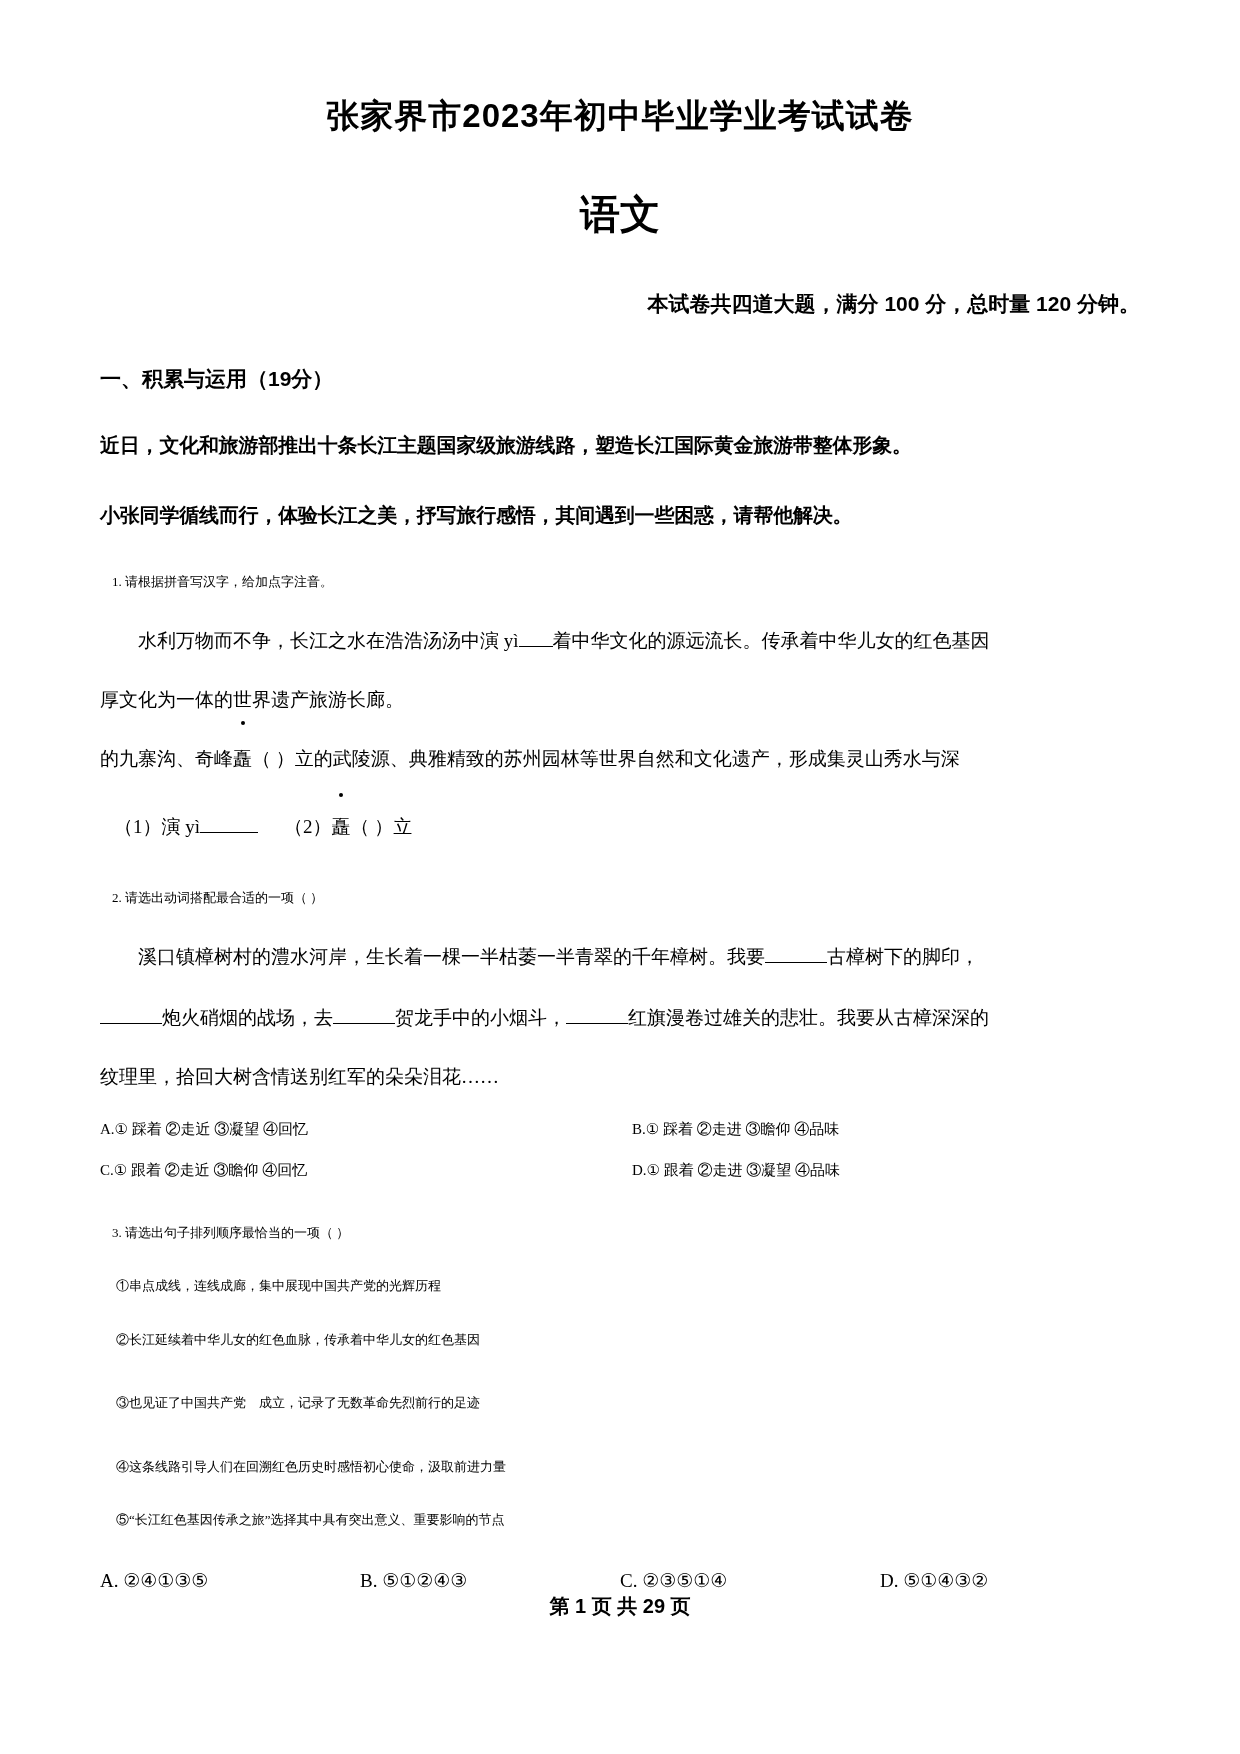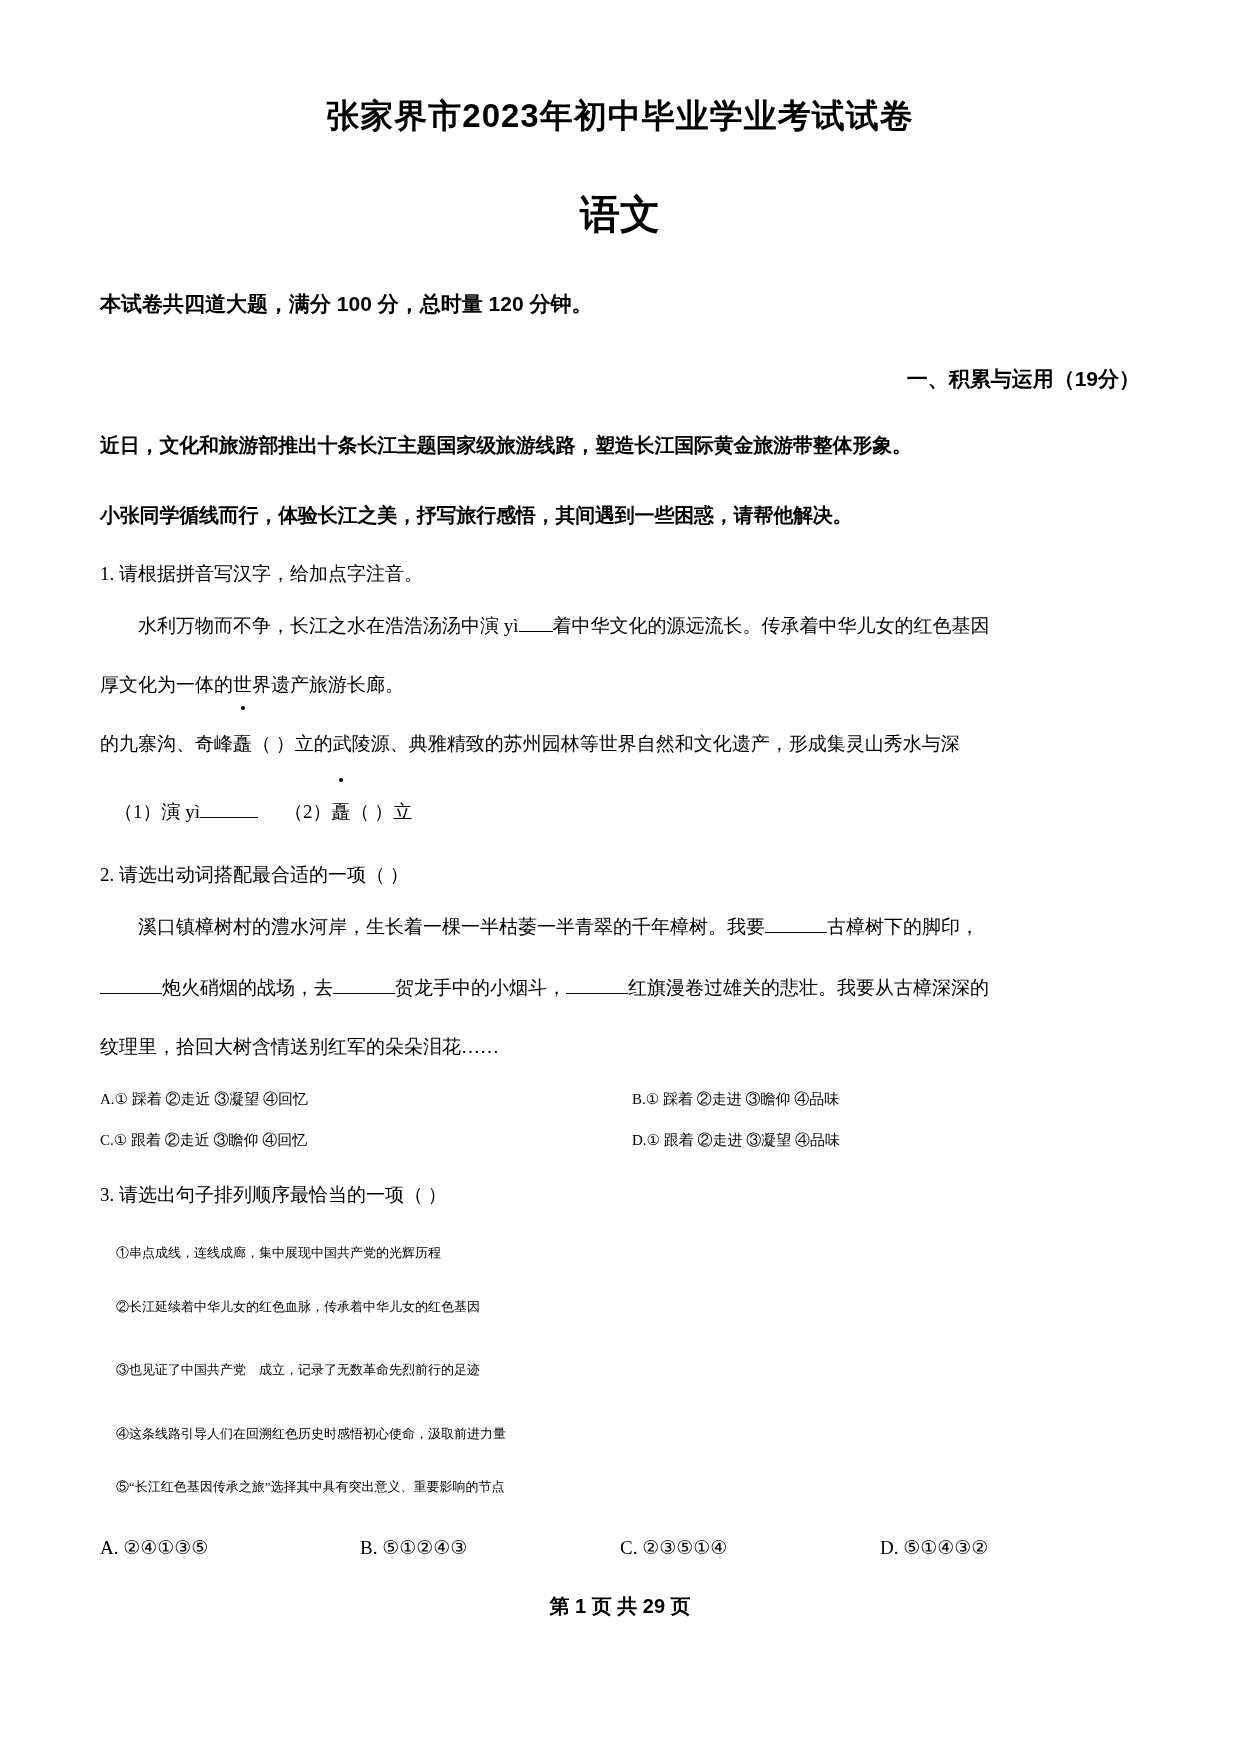--- a/index.html
+++ b/index.html
@@ -34,52 +34,51 @@
   .doc-subtitle {
     text-align: center;
     font-family: "Liberation Sans", "DejaVu Sans", sans-serif;
     font-weight: bold;
     font-size: 40px;
     margin: 0;
     padding-top: 54px;
     line-height: 1.2;
   }
   .doc-note {
-    text-align: left;
+    text-align: right;
     font-family: "Liberation Sans", "DejaVu Sans", sans-serif;
     font-weight: bold;
     font-size: 21px;
     margin: 0;
     padding-top: 52px;
     line-height: 1.3;
   }
   .section-heading {
     font-family: "Liberation Sans", "DejaVu Sans", sans-serif;
     font-weight: bold;
     font-size: 21px;
     margin: 0;
     padding-top: 48px;
     line-height: 1.3;
-    text-align: right;
   }
   .lead-para {
     font-family: "Liberation Sans", "DejaVu Sans", sans-serif;
     font-weight: bold;
     font-size: 20px;
     margin: 0;
     padding-top: 38px;
     line-height: 1.5;
     letter-spacing: -0.2px;
   }
   .lead-para.second {
     padding-top: 40px;
   }
   .q-stem {
-    font-size: 19px;
-    margin: 0;
+    font-size: 13px;
+    margin: 12px;
     padding-top: 30px;
     line-height: 1.5;
   }
   .passage {
     font-size: 19px;
     margin: 0;
     padding-top: 14px;
     line-height: 2.45;
     text-align: justify;
   }

